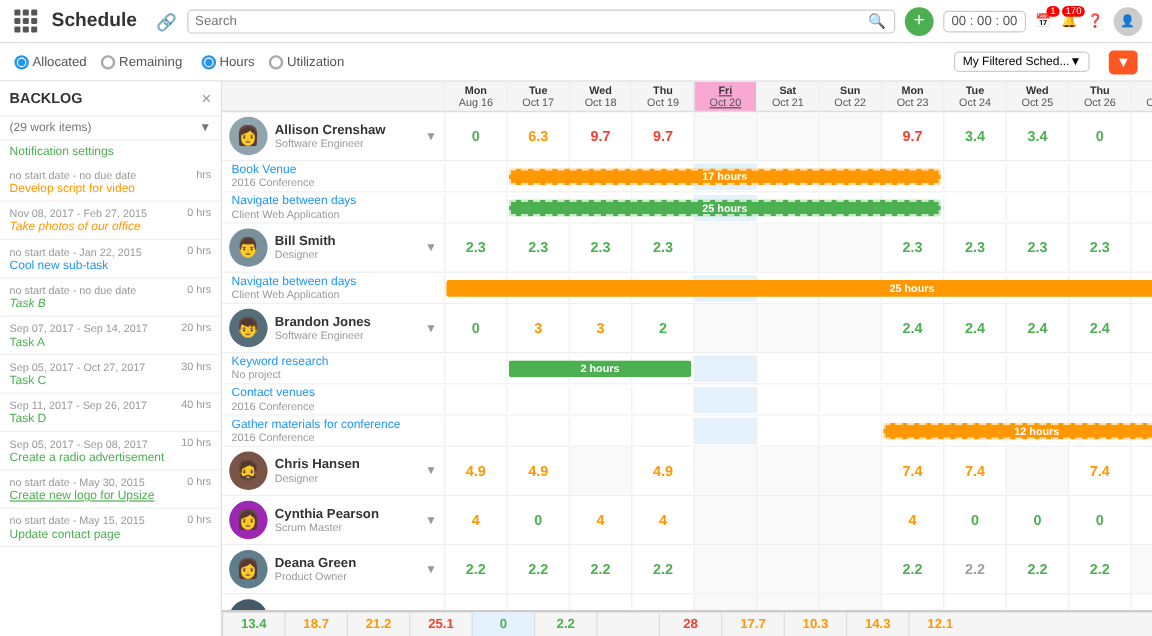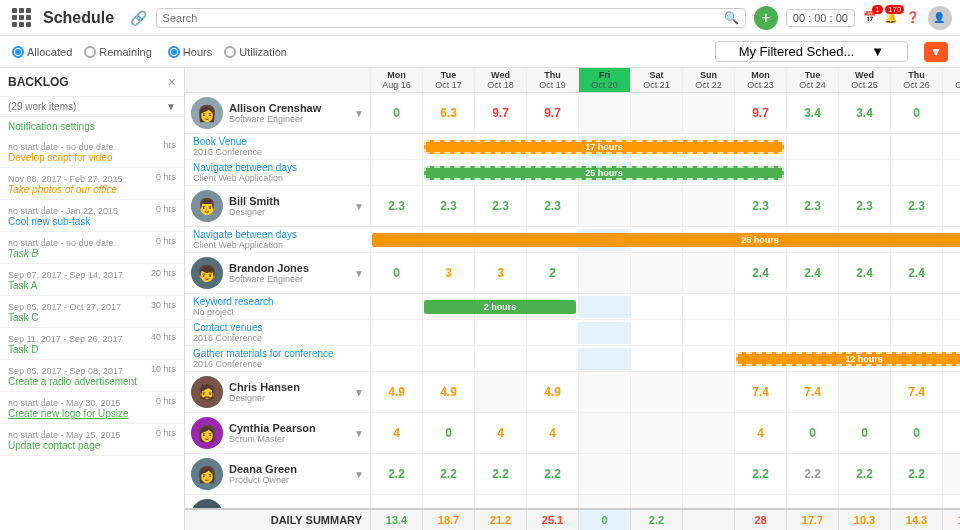--- a/index.html
+++ b/index.html
@@ -26,21 +26,21 @@
     .second-nav {
       display: flex; align-items: center; height: 32px;
       background: #fff; border-bottom: 1px solid #ddd; padding: 0 12px; gap: 16px;
     }
     .radio-group { display: flex; align-items: center; gap: 12px; }
     .radio-item { display: flex; align-items: center; gap: 3px; cursor: pointer; font-size: 11px; color: #555; }
     .radio-dot { width: 12px; height: 12px; border-radius: 50%; border: 2px solid #2196F3; display: flex; align-items: center; justify-content: center; }
     .radio-dot.filled::after { content: ''; width: 6px; height: 6px; border-radius: 50%; background: #2196F3; display: block; }
     .radio-dot.empty { border-color: #aaa; }
     .spacer { flex: 1; }
-    .filter-dropdown { display: flex; align-items: center; border: 1px solid #ccc; border-radius: 4px; padding: 2px 23px; font-size: 13px; cursor: pointer; background: #fff; gap: 17px; }
+    .filter-dropdown { display: flex; align-items: center; border: 1px solid #ccc; border-radius: 4px; padding: 2px 6px; font-size: 10px; cursor: pointer; background: #fff; gap: 0; }
     .filter-icon-btn { background: #FF5722; color: #fff; border: none; border-radius: 4px; padding: 3px 6px; cursor: pointer; font-size: 12px; }
 
     
     .main-layout { display: flex; height: calc(530px - 36px - 32px); }
 
     
     .sidebar { width: 185px; background: #fff; border-right: 1px solid #ddd; overflow-y: auto; flex-shrink: 0; }
     .sidebar-header { display: flex; align-items: center; justify-content: space-between; padding: 6px 8px; background: #fff; border-bottom: 1px solid #eee; }
     .sidebar-header .title { font-weight: bold; font-size: 12px; color: #333; }
     .sidebar-header .close-btn { cursor: pointer; color: #999; font-size: 14px; }
@@ -62,21 +62,21 @@
 
     
     .schedule-table { width: max-content; min-width: 100%; }
     .col-name { width: 185px; min-width: 185px; }
 
     
     .thead-row { display: flex; background: #f5f5f5; border-bottom: 1px solid #ddd; position: sticky; top: 0; z-index: 10; }
     .thead-row .col-name { padding: 4px 8px; font-size: 10px; color: #555; display: flex; align-items: center; }
     .thead-day { width: 52px; min-width: 52px; text-align: center; padding: 2px 2px; font-size: 9px; color: #555; border-left: 1px solid #eee; }
     .thead-day .day-name { font-weight: bold; color: #333; }
-    .thead-day.highlight { background: #22c55e; }
+    .thead-day.highlight { background: #f9a8d4; text-decoration: underline; }
 
     
     .person-row { display: flex; align-items: stretch; border-bottom: 1px solid #eee; min-height: 36px; }
     .person-info { width: 185px; min-width: 185px; display: flex; align-items: center; padding: 4px 6px; gap: 6px; cursor: pointer; }
     .person-avatar { width: 32px; height: 32px; border-radius: 50%; background: #ccc; flex-shrink: 0; overflow: hidden; display: flex; align-items: center; justify-content: center; font-size: 10px; color: #666; }
     .person-name { font-size: 11px; font-weight: bold; color: #333; }
     .person-role { font-size: 9px; color: #999; }
     .person-toggle { color: #999; font-size: 10px; margin-left: auto; }
 
     .day-cell { width: 52px; min-width: 52px; border-left: 1px solid #eee; display: flex; align-items: center; justify-content: center; font-size: 12px; font-weight: bold; }
@@ -598,21 +598,20 @@
           <div class="day-cell highlight empty"></div>
           <div class="day-cell empty"></div>
           <div class="day-cell empty"></div>
           <div class="day-cell green">0</div>
           <div class="day-cell green">0</div>
           <div class="day-cell green">0</div>
           <div class="day-cell green">0</div>
           <div class="day-cell green">0</div>
         </div>
         <div class="summary-row">
-          <div class="summary-label">DAILY SUMMARY</div>
           <div class="summary-cell green">13.4</div>
           <div class="summary-cell orange">18.7</div>
           <div class="summary-cell orange">21.2</div>
           <div class="summary-cell red">25.1</div>
           <div class="summary-cell green highlight">0</div>
           <div class="summary-cell green">2.2</div>
           <div class="summary-cell "></div>
           <div class="summary-cell red">28</div>
           <div class="summary-cell orange">17.7</div>
           <div class="summary-cell orange">10.3</div>

